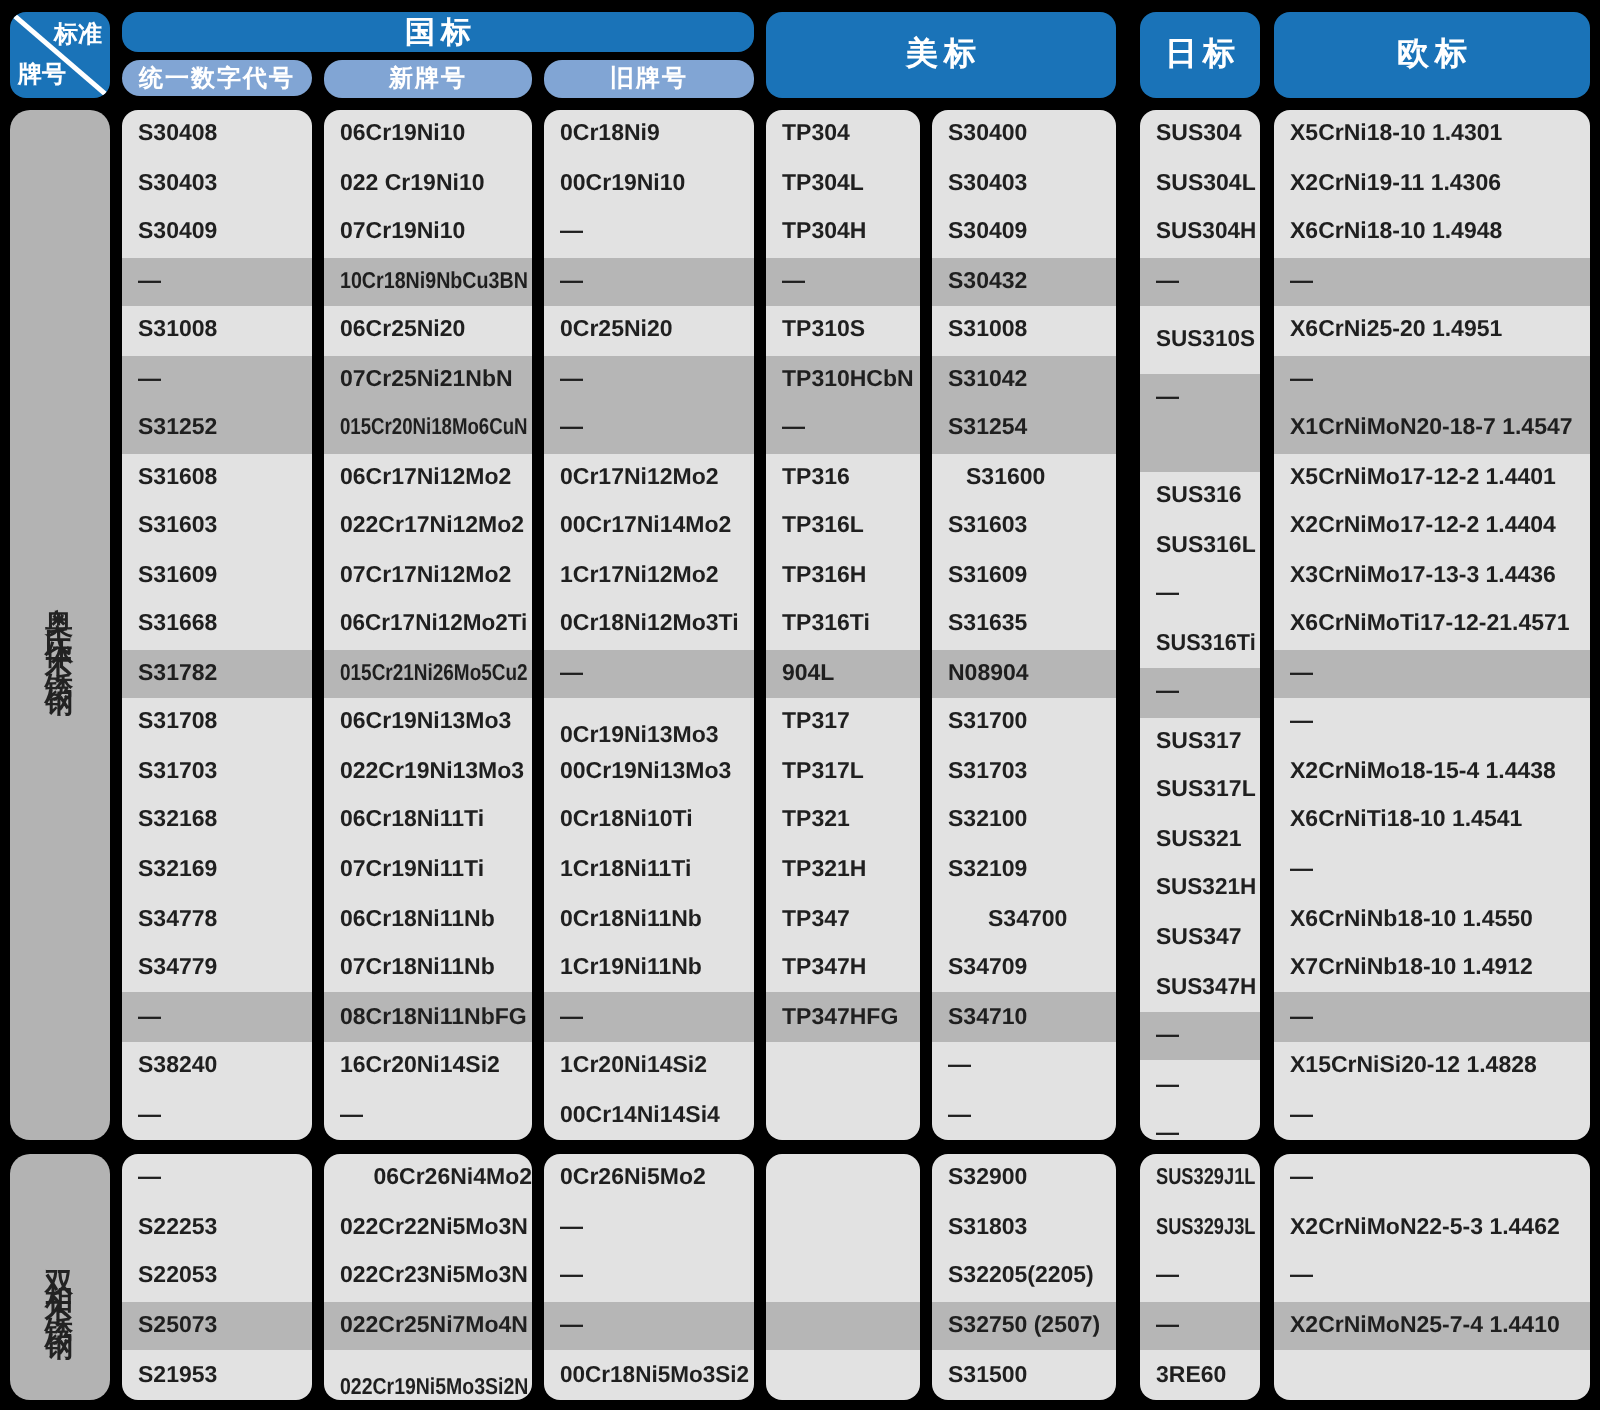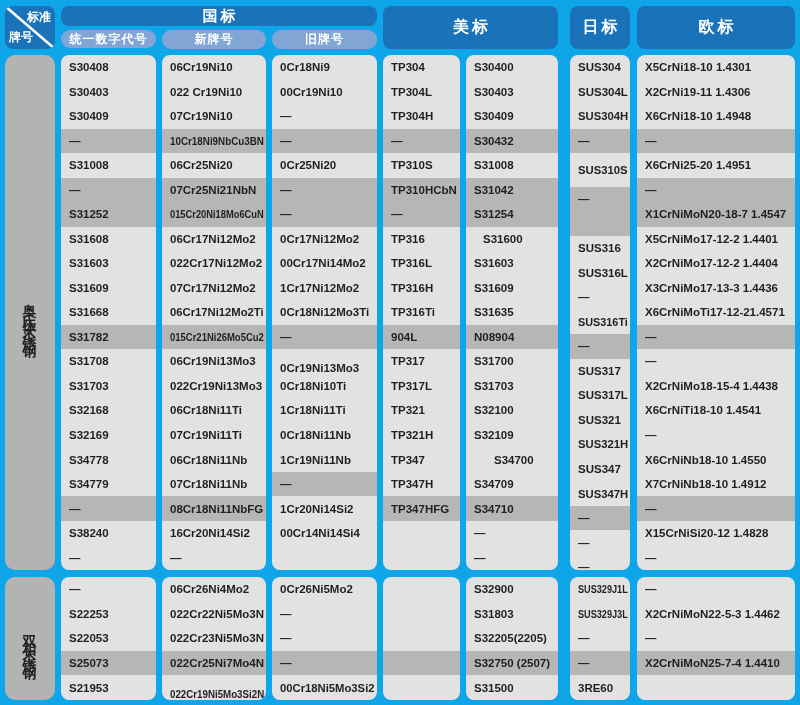--- a/index.html
+++ b/index.html
@@ -1,17 +1,17 @@
 <!DOCTYPE html>
 <html><head>
 <meta charset="utf-8">
 <style>
   html,body{margin:0;padding:0;background:#ffffff;}
   .canvas{
-    position:relative;width:800px;height:705px;background:#0ea5e9;
+    position:relative;width:800px;height:705px;background:#000000;
     font-family:"Liberation Sans","DejaVu Sans",sans-serif;overflow:hidden;
   }
   .hdr{
     position:absolute;background:#1a73b8;border-radius:8px;color:#fff;
     display:flex;align-items:center;justify-content:center;
     font-size:16px;font-weight:bold;letter-spacing:3px;text-indent:3px;
   }
   .pill{
     position:absolute;background:#81a5d4;border-radius:9px;color:#fff;
     display:flex;align-items:center;justify-content:center;
@@ -233,20 +233,23 @@
         <div class="row" style="height: 24.5238px;">
           <span class="ct">0Cr18Ni12Mo3Ti</span>
         </div>
         <div class="row shaded" style="height: 24.5238px;">
           <span class="ct">—</span>
         </div>
         <div class="row" style="height: 24.5238px; align-items: flex-end;">
           <span class="ct">0Cr19Ni13Mo3</span>
         </div>
         <div class="row" style="height: 24.5238px;">
+          <span class="ct">00Cr19Ni13Mo3</span>
+        </div>
+        <div class="row" style="height: 24.5238px;">
           <span class="ct">0Cr18Ni10Ti</span>
         </div>
         <div class="row" style="height: 24.5238px;">
           <span class="ct">1Cr18Ni11Ti</span>
         </div>
         <div class="row" style="height: 24.5238px;">
           <span class="ct">0Cr18Ni11Nb</span>
         </div>
         <div class="row" style="height: 24.5238px;">
           <span class="ct">1Cr19Ni11Nb</span>
@@ -535,21 +538,21 @@
           <span class="ct">S22053</span>
         </div>
         <div class="row shaded" style="height: 24.6px;">
           <span class="ct">S25073</span>
         </div>
         <div class="row" style="height: 24.6px;">
           <span class="ct">S21953</span>
         </div>
       </div>
       <div class="colblock" style="left: 162px; top: 577px; width: 104px; height: 123px;">
-        <div class="row" style="height: 24.6px;">
+        <div class="row" style="height: 24.6px; justify-content: flex-end;">
           <span class="ct">06Cr26Ni4Mo2</span>
         </div>
         <div class="row" style="height: 24.6px;">
           <span class="ct">022Cr22Ni5Mo3N</span>
         </div>
         <div class="row" style="height: 24.6px;">
           <span class="ct">022Cr23Ni5Mo3N</span>
         </div>
         <div class="row shaded" style="height: 24.6px;">
           <span class="ct">022Cr25Ni7Mo4N</span>

